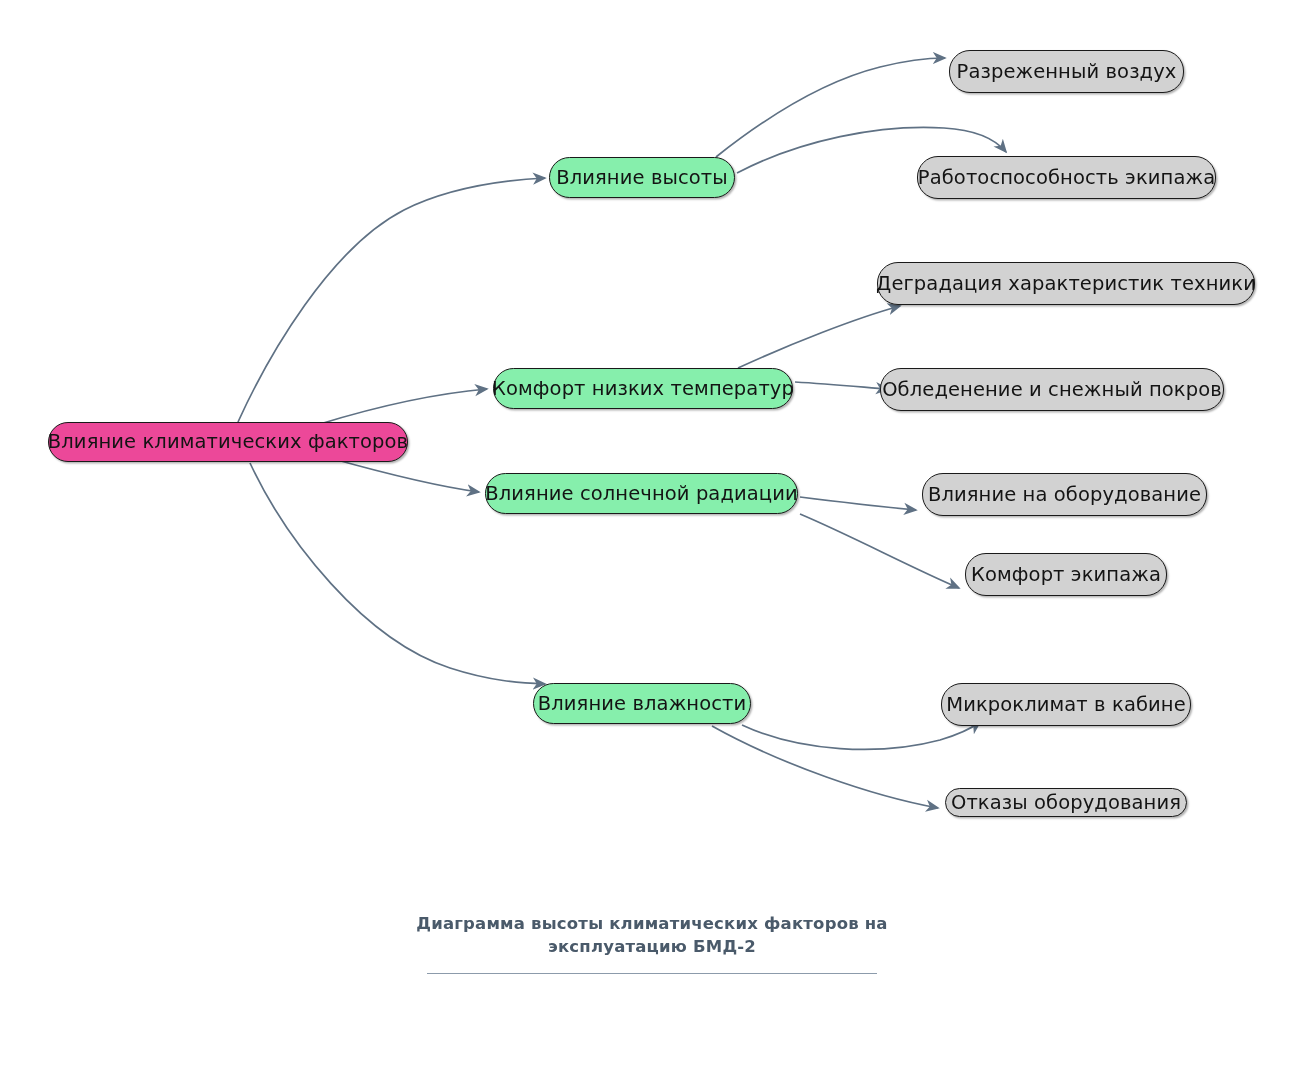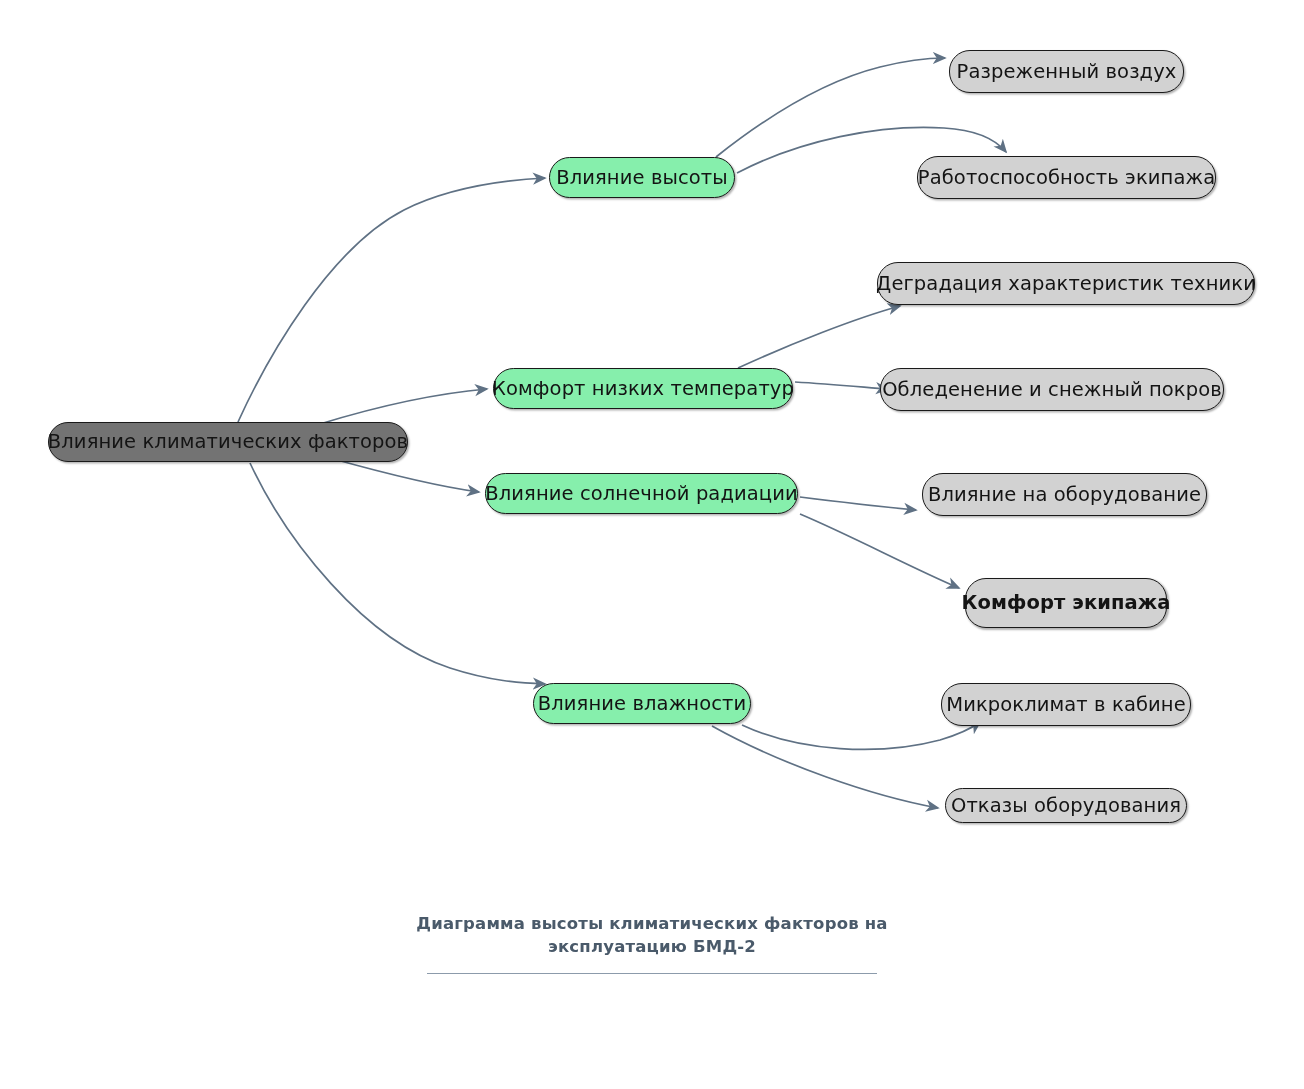--- a/index.html
+++ b/index.html
@@ -35,21 +35,21 @@
     justify-content: center;
     border-radius: 21px;
     border: 1.6px solid #1a1a1a;
     white-space: nowrap;
     line-height: 1;
     letter-spacing: 0.1px;
     color: #141414;
     box-shadow: 1.5px 1.5px 2.0px rgba(0,0,0,0.30);
   }
   .node-root {
-    background: #737373;
+    background: #ec4899;
     font-size: 19.5px;
   }
   .node-branch {
     background: #86efac;
     font-size: 19.5px;
   }
   .node-leaf {
     background: #d2d2d2;
     font-size: 19.5px;
   }
@@ -147,31 +147,31 @@
   <div class="node node-leaf" style="left:860px; top:368px; width:344px; height:43px;margin-left:20px;">
     <span>Обледенение и снежный покров</span>
   </div>
 
   <div class="node node-branch" style="left:485px; top:473px; width:313px; height:41px;">
     <span>Влияние солнечной радиации</span>
   </div>
   <div class="node node-leaf" style="left:922px; top:473px; width:285px; height:43px;">
     <span>Влияние на оборудование</span>
   </div>
-  <div class="node node-leaf" style="left:965px; top:578px; width:202px; height:50px;font-weight:bold;">
+  <div class="node node-leaf" style="left:965px; top:553px; width:202px; height:43px;">
     <span>Комфорт экипажа</span>
   </div>
 
   <div class="node node-branch" style="left:533px; top:683px; width:218px; height:41px;">
     <span>Влияние влажности</span>
   </div>
   <div class="node node-leaf" style="left:941px; top:683px; width:250px; height:43px;">
     <span>Микроклимат в кабине</span>
   </div>
-  <div class="node node-leaf" style="left:945px; top:788px; width:242px; height:35px;">
+  <div class="node node-leaf" style="left:945px; top:788px; width:242px; height:29px;">
     <span>Отказы оборудования</span>
   </div>
 
   <div class="caption-block">
     <div class="caption-title">Диаграмма высоты климатических факторов на</div>
     <div class="caption-title">эксплуатацию БМД-2</div>
     <div class="caption-rule"></div>
   </div>
 
 

